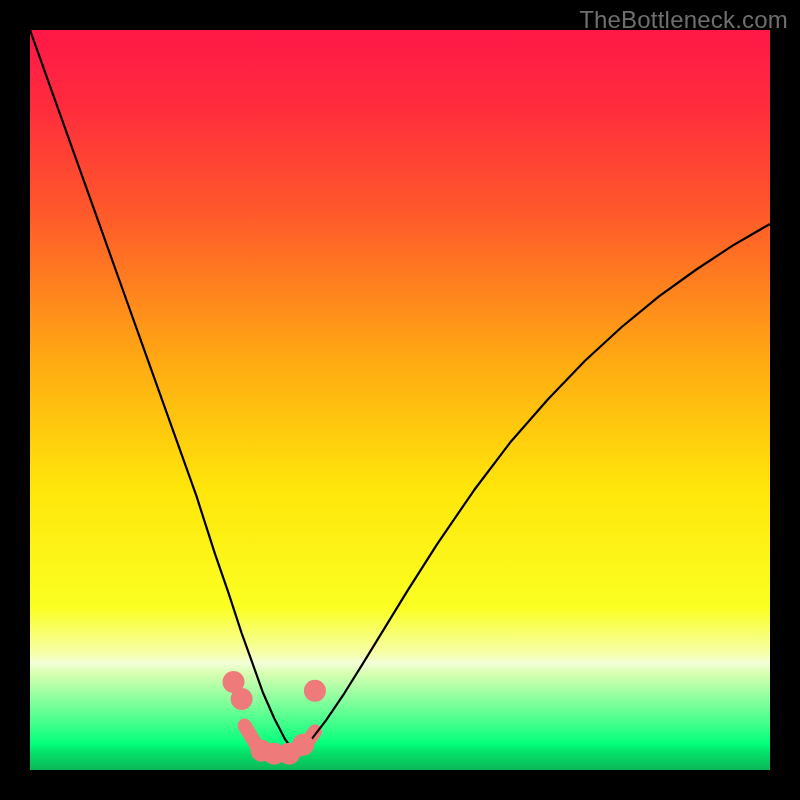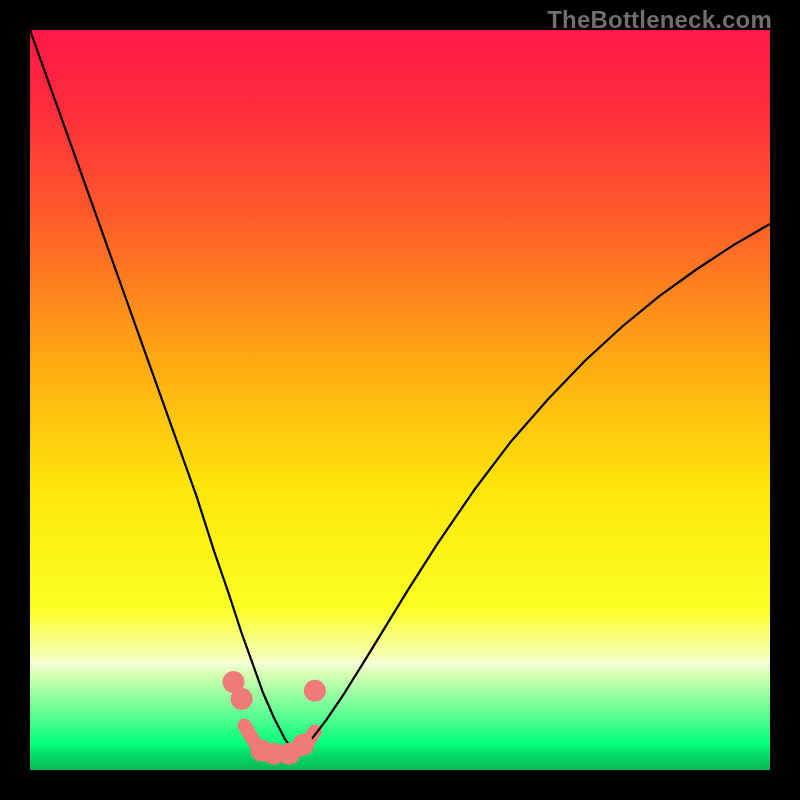--- a/index.html
+++ b/index.html
@@ -20,24 +20,24 @@
     position: absolute;
     left: 30px;
     top: 30px;
     width: 740px;
     height: 740px;
     overflow: hidden;
   }
   .watermark {
     position: absolute;
     top: 6px;
-    right: 28px;
+    right: 12px;
     color: #6f6f6f;
     font-size: 24px;
-    font-weight: 700;
+    font-weight: 400;
     letter-spacing: 0.2px;
     z-index: 20;
   }
   svg { display: block; }
 </style>
 </head>
 <body>
 
 <div class="frame">
   <div class="watermark">TheBottleneck.com</div>

